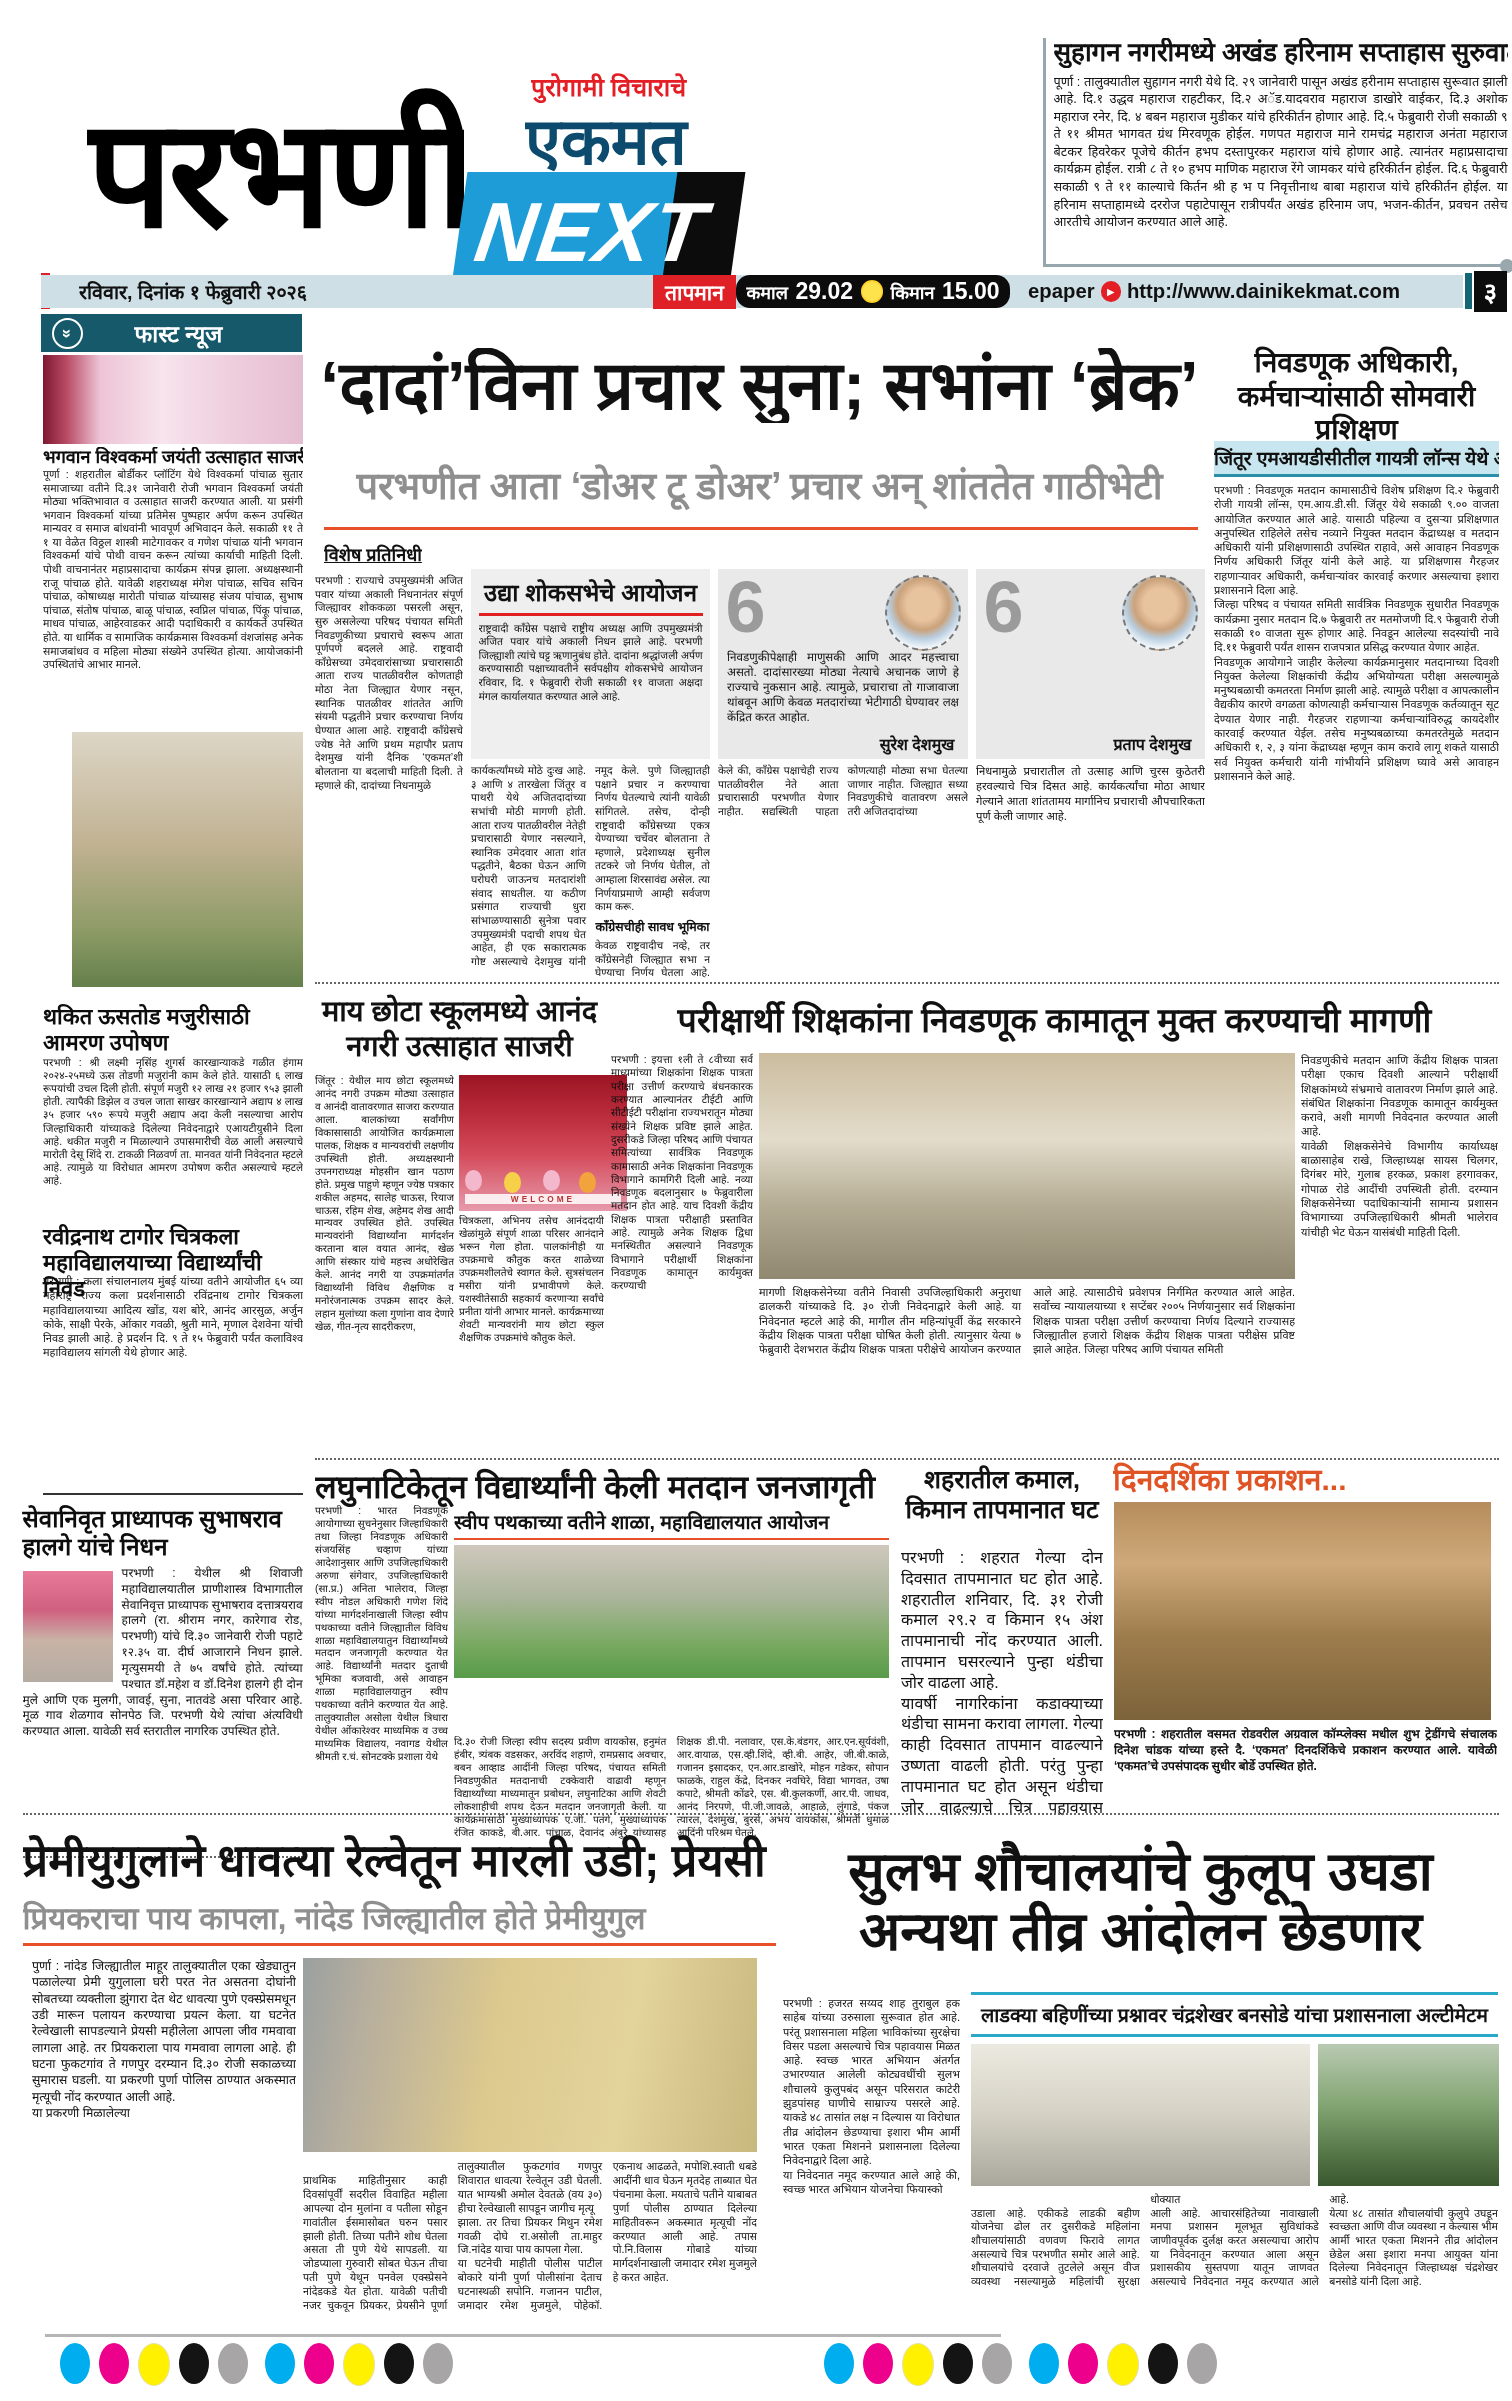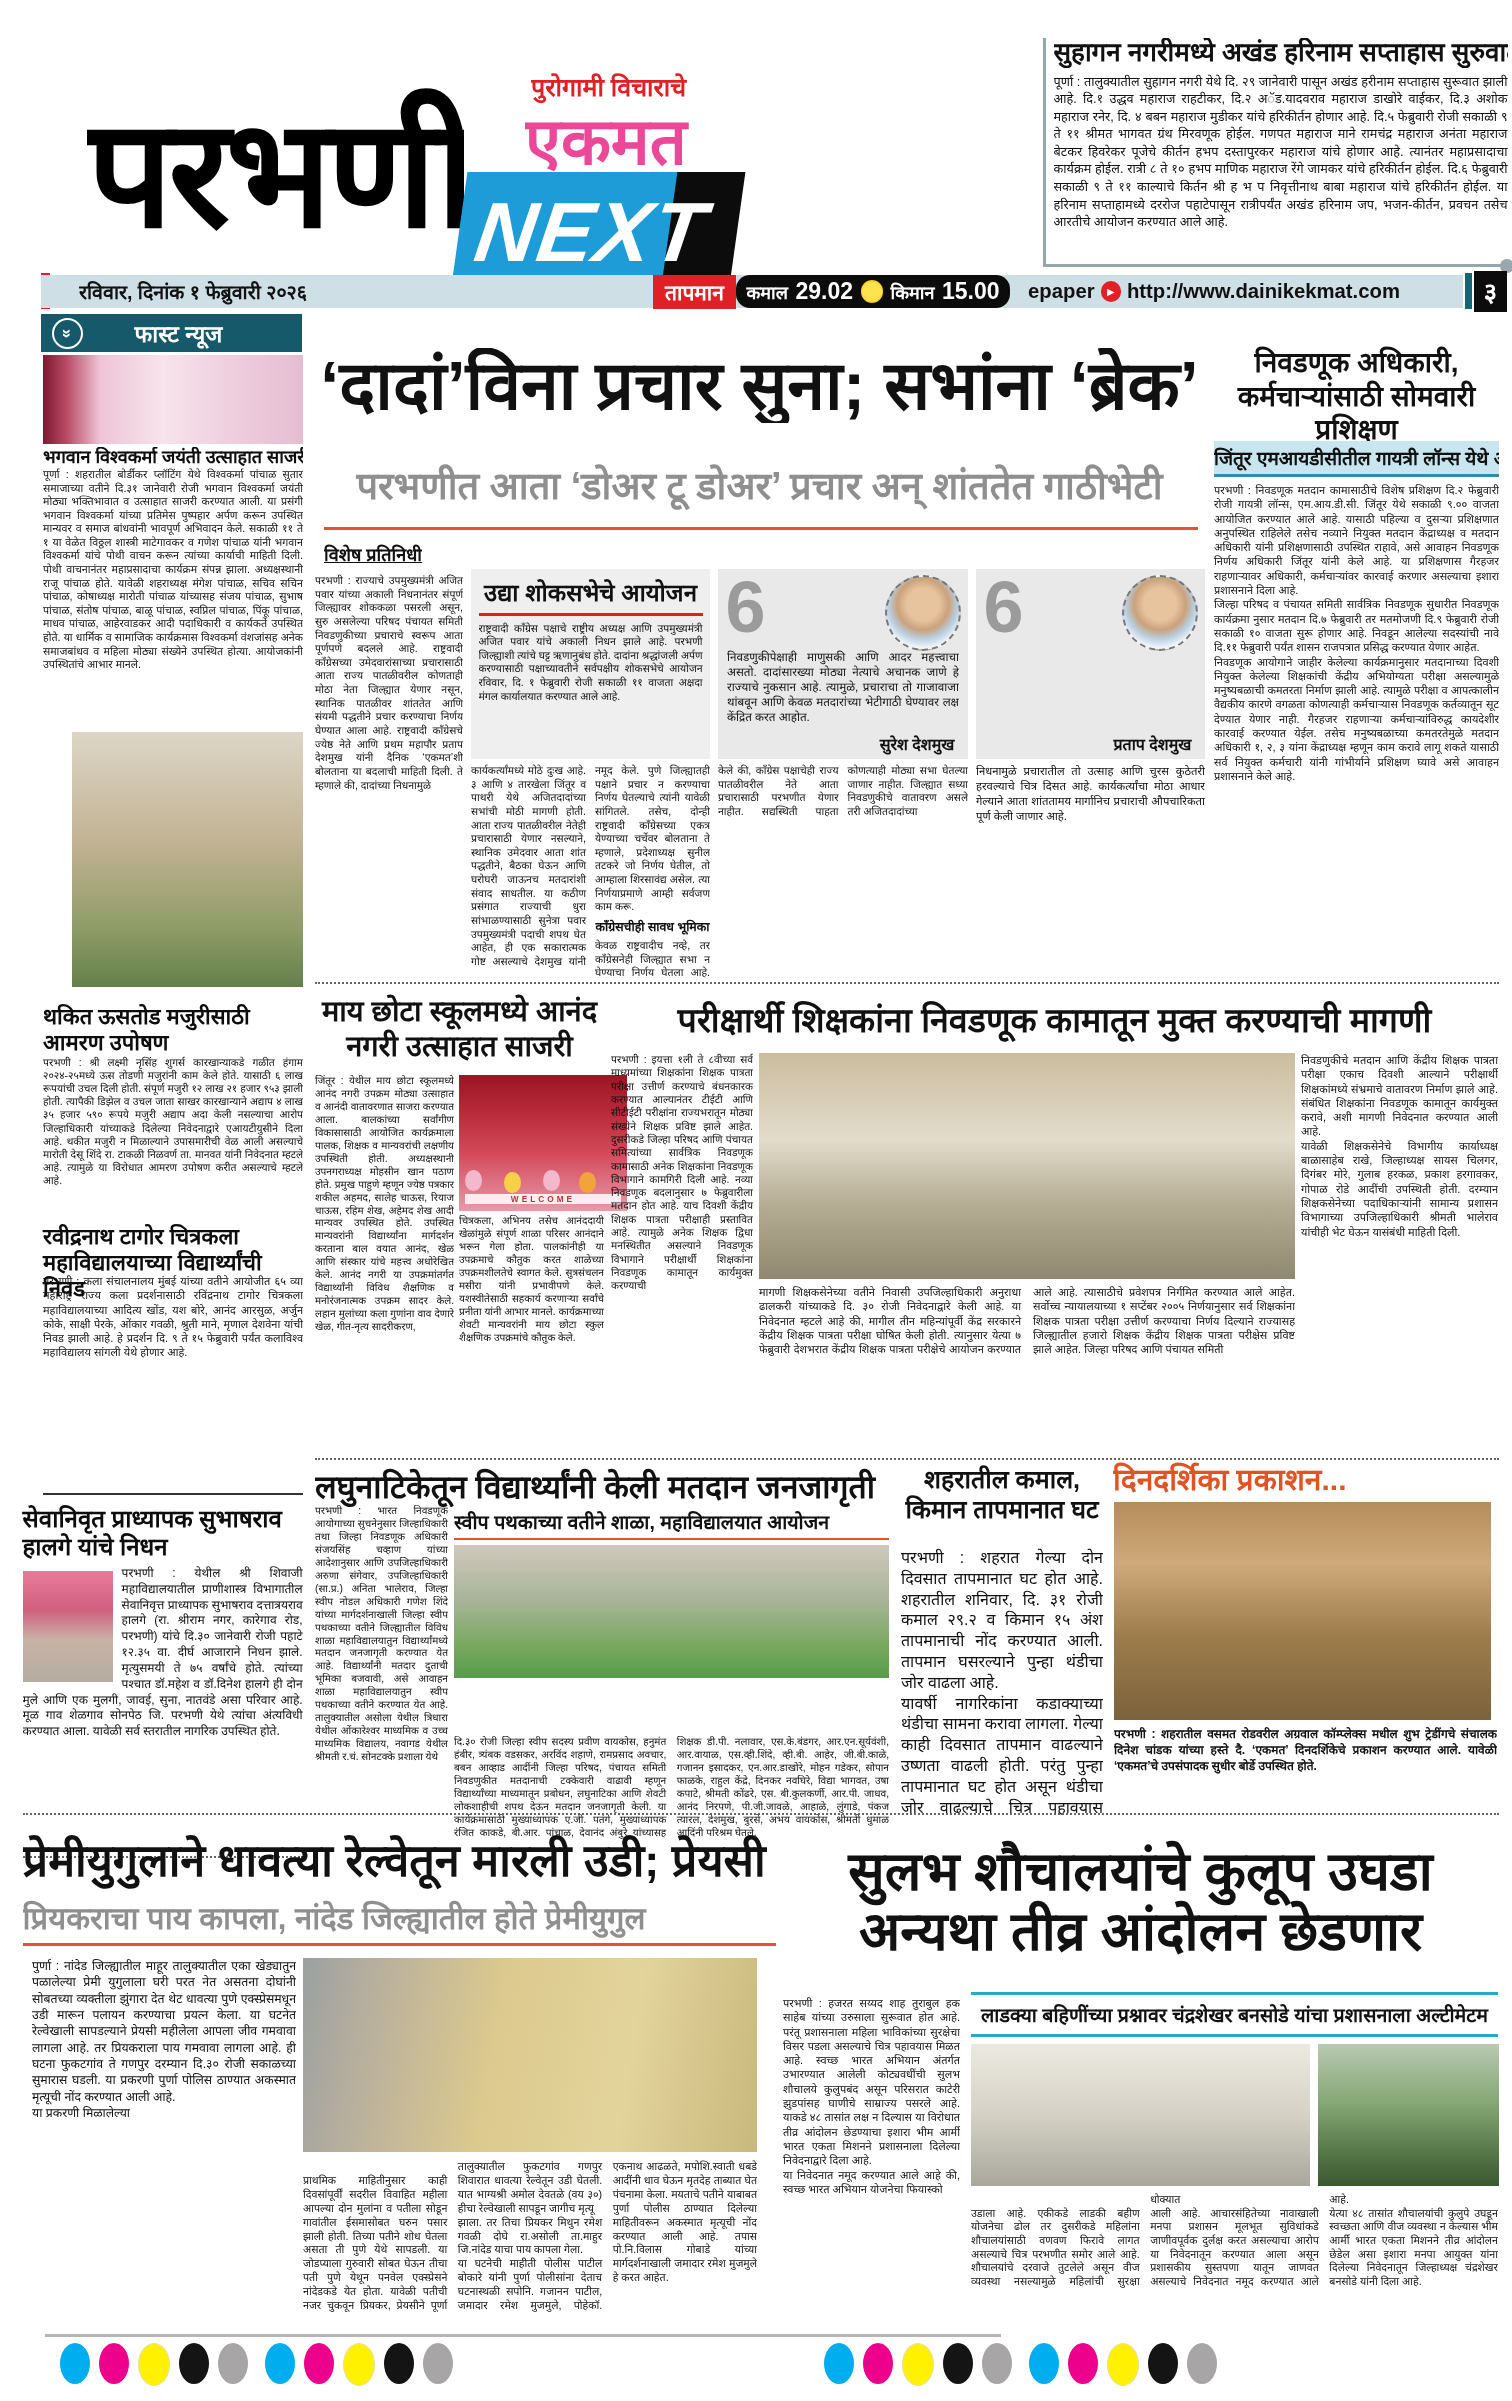--- a/index.html
+++ b/index.html
@@ -7,21 +7,21 @@
         font-family:"Liberation Sans","DejaVu Sans",sans-serif;color:#111;}
   .abs{position:absolute;}
   .nowrap{white-space:nowrap;overflow:hidden;}
   .just{text-align:justify;}
   .hide-ov{overflow:hidden;}
 
   
   .m-title{left:87px;top:72px;width:377px;height:218px;font-size:151px;font-weight:900;
            letter-spacing:-4.5px;line-height:1.35;color:#000;}
   .m-tag{left:531px;top:69px;width:211px;font-size:25px;font-weight:800;color:#e31e24;}
-  .m-brand{left:525px;top:95px;width:226px;font-size:65px;font-weight:900;color:#ec4899;}
+  .m-brand{left:525px;top:95px;width:226px;font-size:65px;font-weight:900;color:#0c4a6e;}
   .next-logo{left:459px;top:172px;width:264px;height:120px;background:#1e9cd7;transform:skewX(-8deg);
              display:flex;align-items:center;justify-content:center;}
   .next-shadow{position:absolute;right:-13.6px;top:0;width:68px;height:120px;background:#0c0c0c;}
   .next-logo span{position:relative;color:#fff;font-size:84px;font-weight:900;font-style:italic;letter-spacing:1.5px;}
 
   
   .tr-box{left:1043px;top:38px;width:454px;height:226px;border-left:3.8px solid #96a6ad;
           border-bottom:3px solid #96a6ad;padding-left:7.5px;}
   .tr-head{font-size:26px;font-weight:900;line-height:1.15;white-space:nowrap;overflow:hidden;}
   .tr-body{margin-top:6px;font-size:12.7px;line-height:1.38;height:179px;overflow:hidden;}

